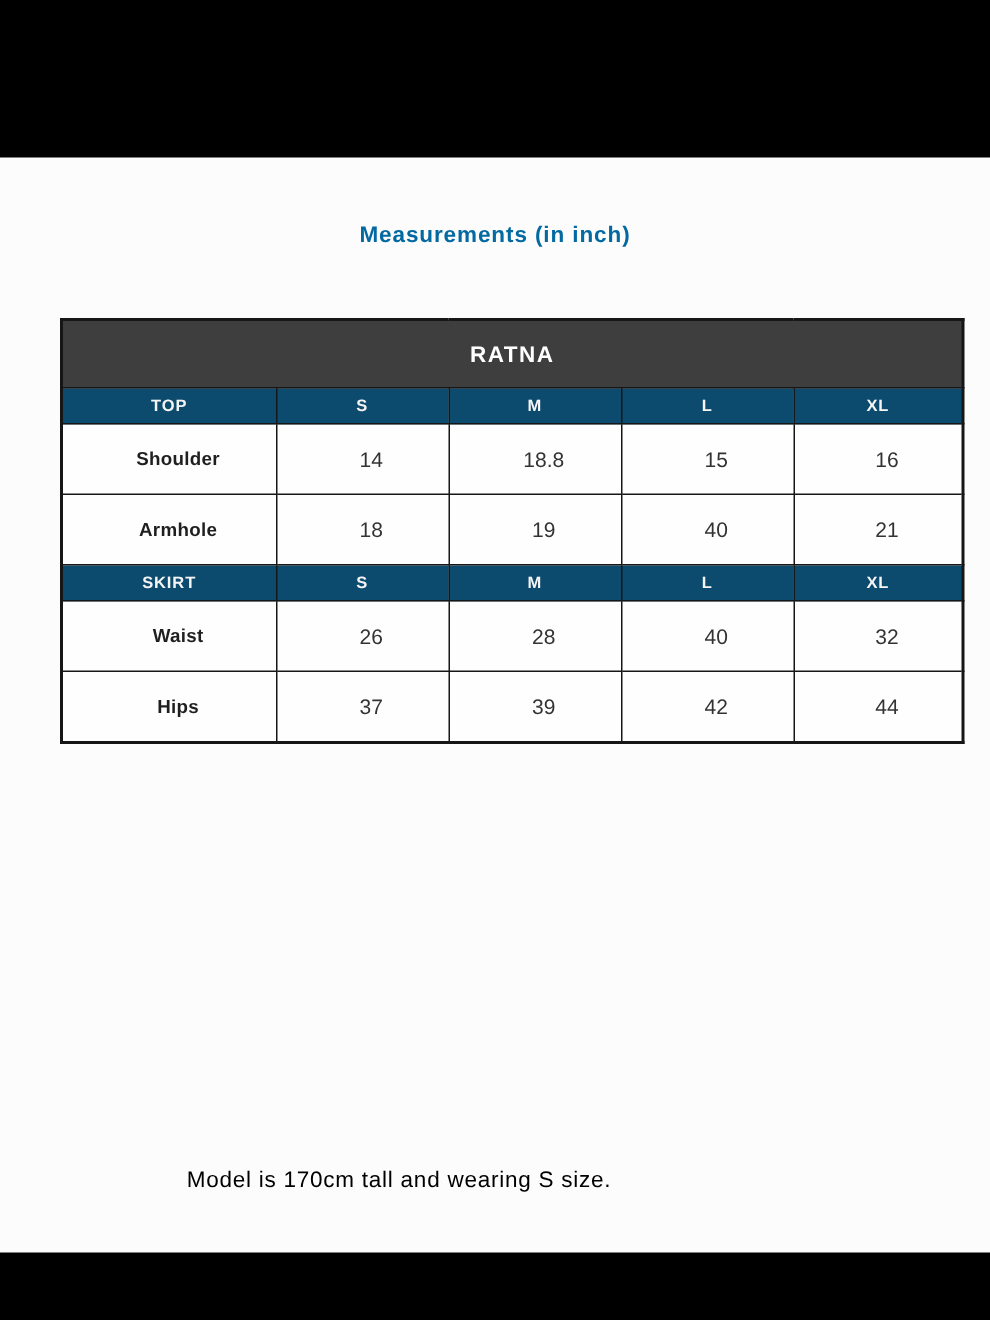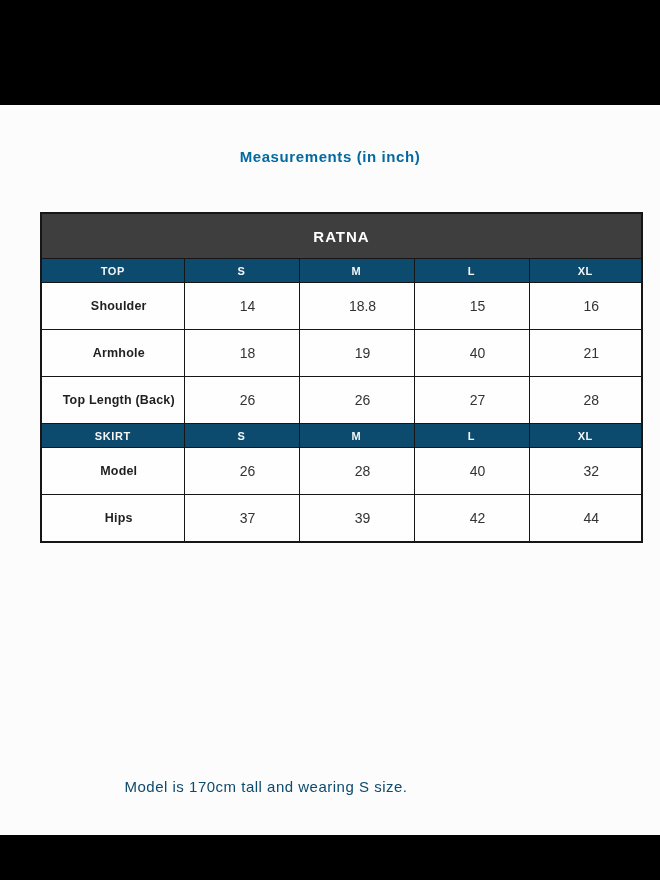--- a/index.html
+++ b/index.html
@@ -37,21 +37,21 @@
   }
 
   .footer-note {
     position: absolute;
     top: 778px;
     left: 0;
     width: 532px;
     text-align: center;
     font-size: 15px;
     letter-spacing: 0.5px;
-    color: #0c4a6e;
+    color: #000000;
   }
 
   table.size-chart {
     position: absolute;
     top: 212px;
     left: 40px;
     width: 601px;
     border-collapse: collapse;
     table-layout: fixed;
     border: 2px solid #161616;
@@ -126,36 +126,29 @@
         <td>15</td>
         <td>16</td>
       </tr>
       <tr class="data-row">
         <td class="row-label">Armhole</td>
         <td>18</td>
         <td>19</td>
         <td>40</td>
         <td>21</td>
       </tr>
-      <tr class="data-row">
-        <td class="row-label">Top Length (Back)</td>
-        <td>26</td>
-        <td>26</td>
-        <td>27</td>
-        <td>28</td>
-      </tr>
       <tr class="head-row">
         <td>SKIRT</td>
         <td>S</td>
         <td>M</td>
         <td>L</td>
         <td>XL</td>
       </tr>
       <tr class="data-row">
-        <td class="row-label">Model</td>
+        <td class="row-label">Waist</td>
         <td>26</td>
         <td>28</td>
         <td>40</td>
         <td>32</td>
       </tr>
       <tr class="data-row">
         <td class="row-label">Hips</td>
         <td>37</td>
         <td>39</td>
         <td>42</td>

